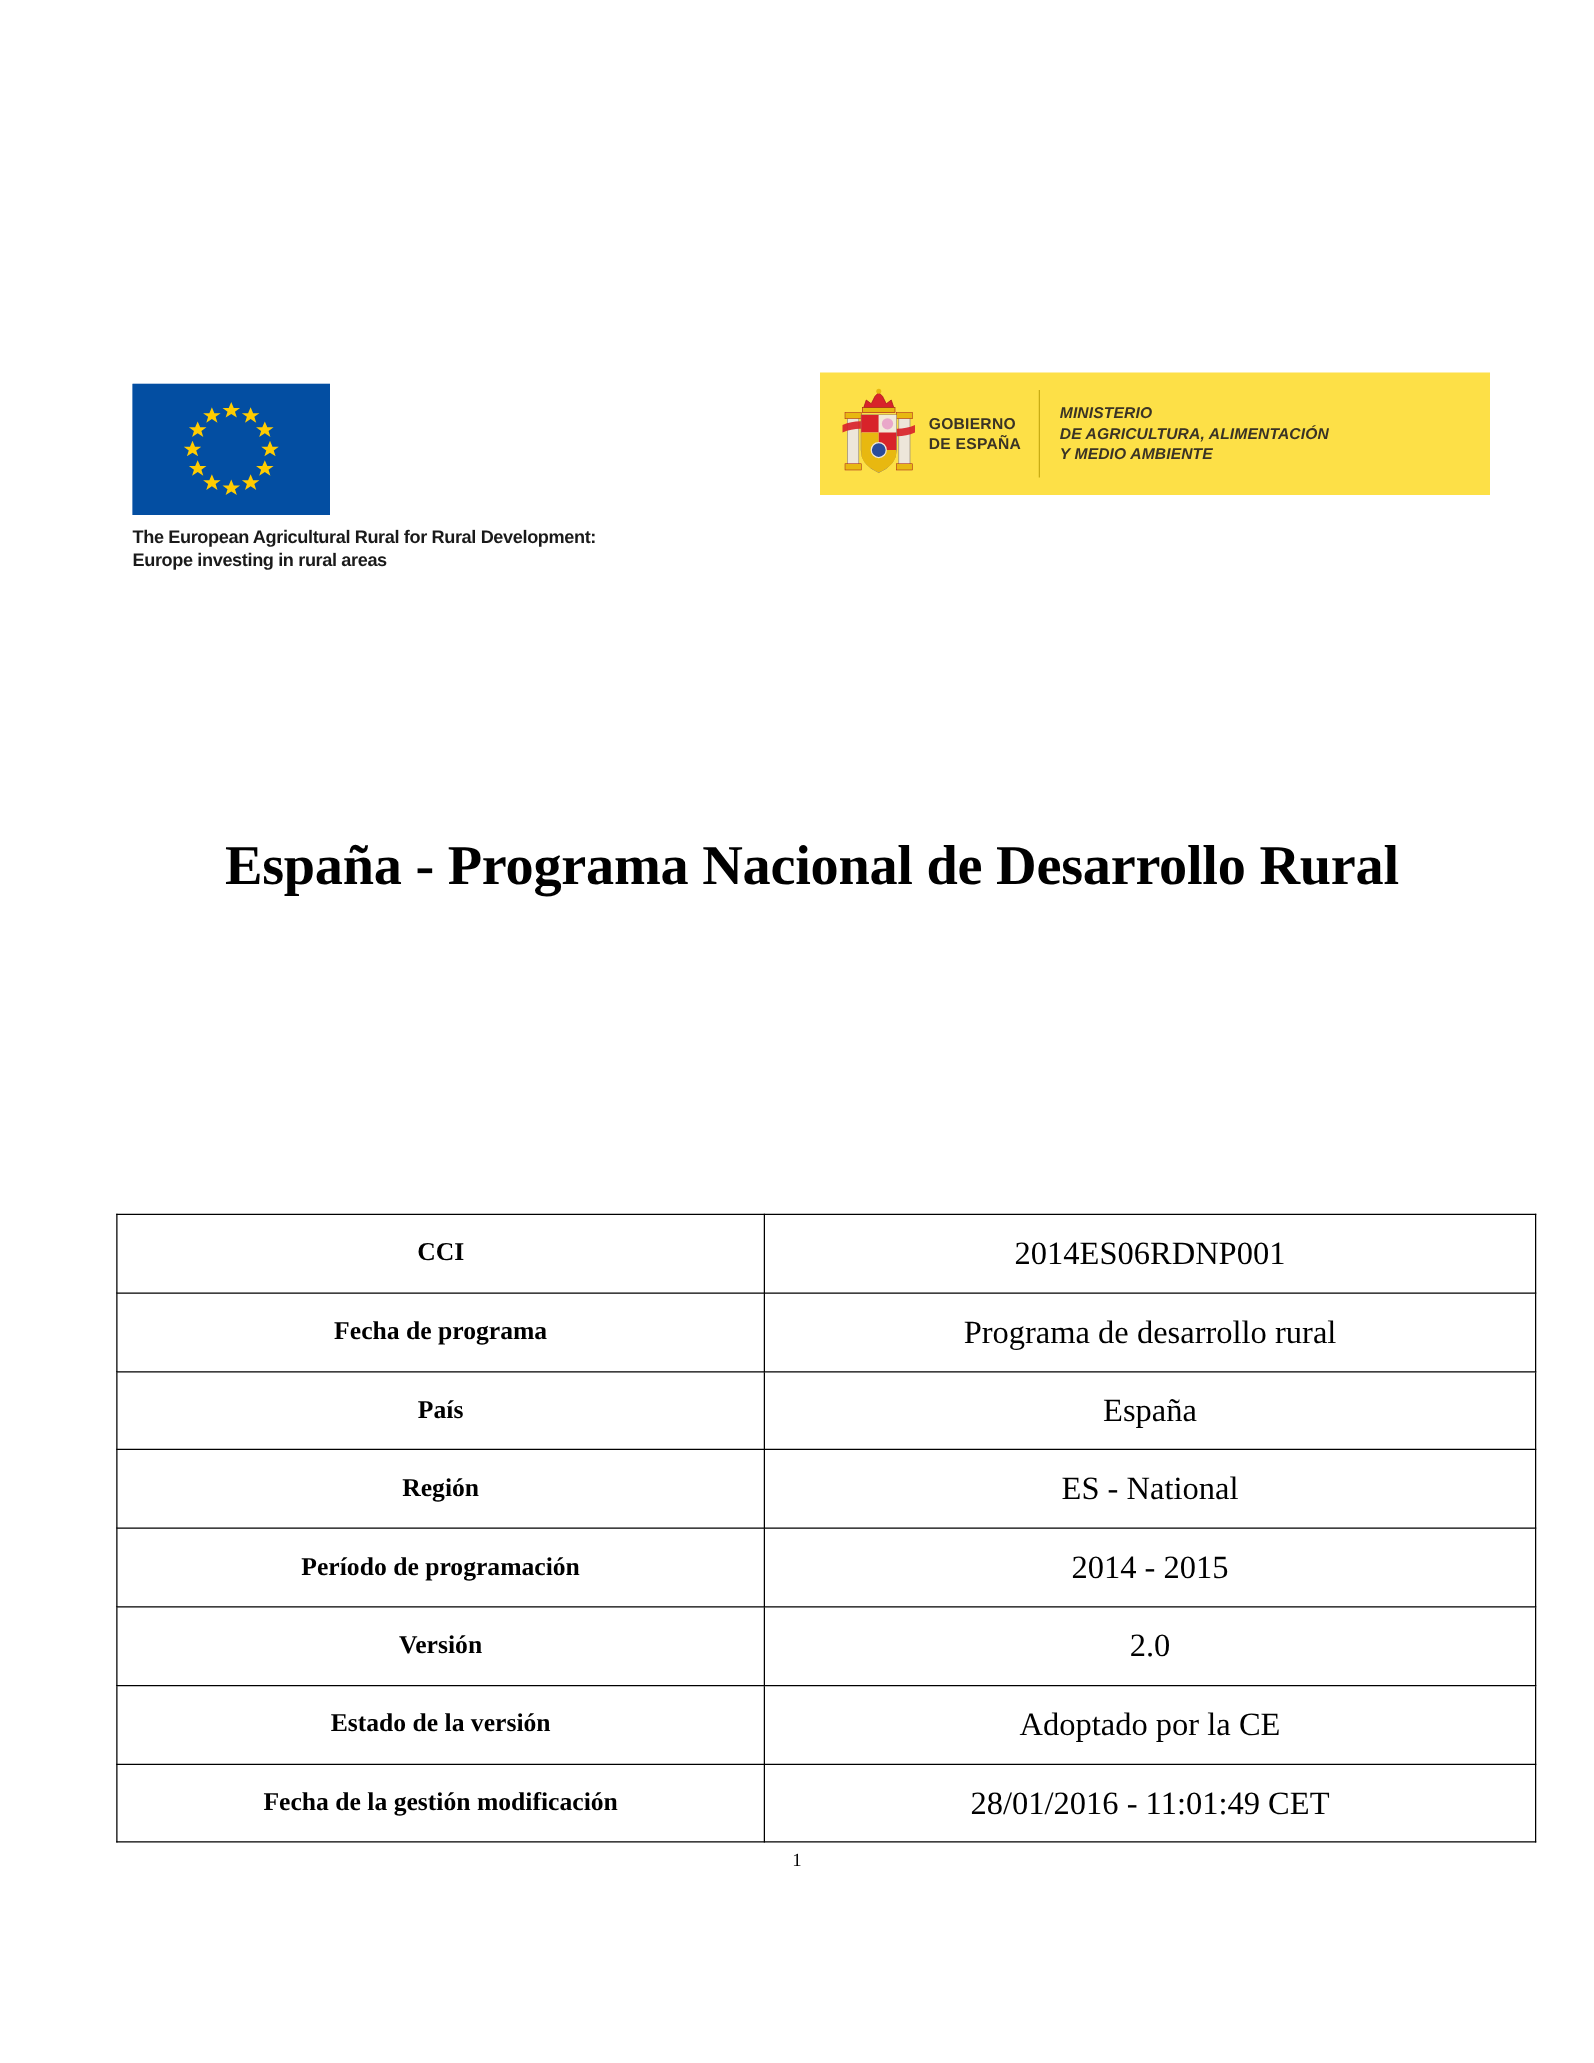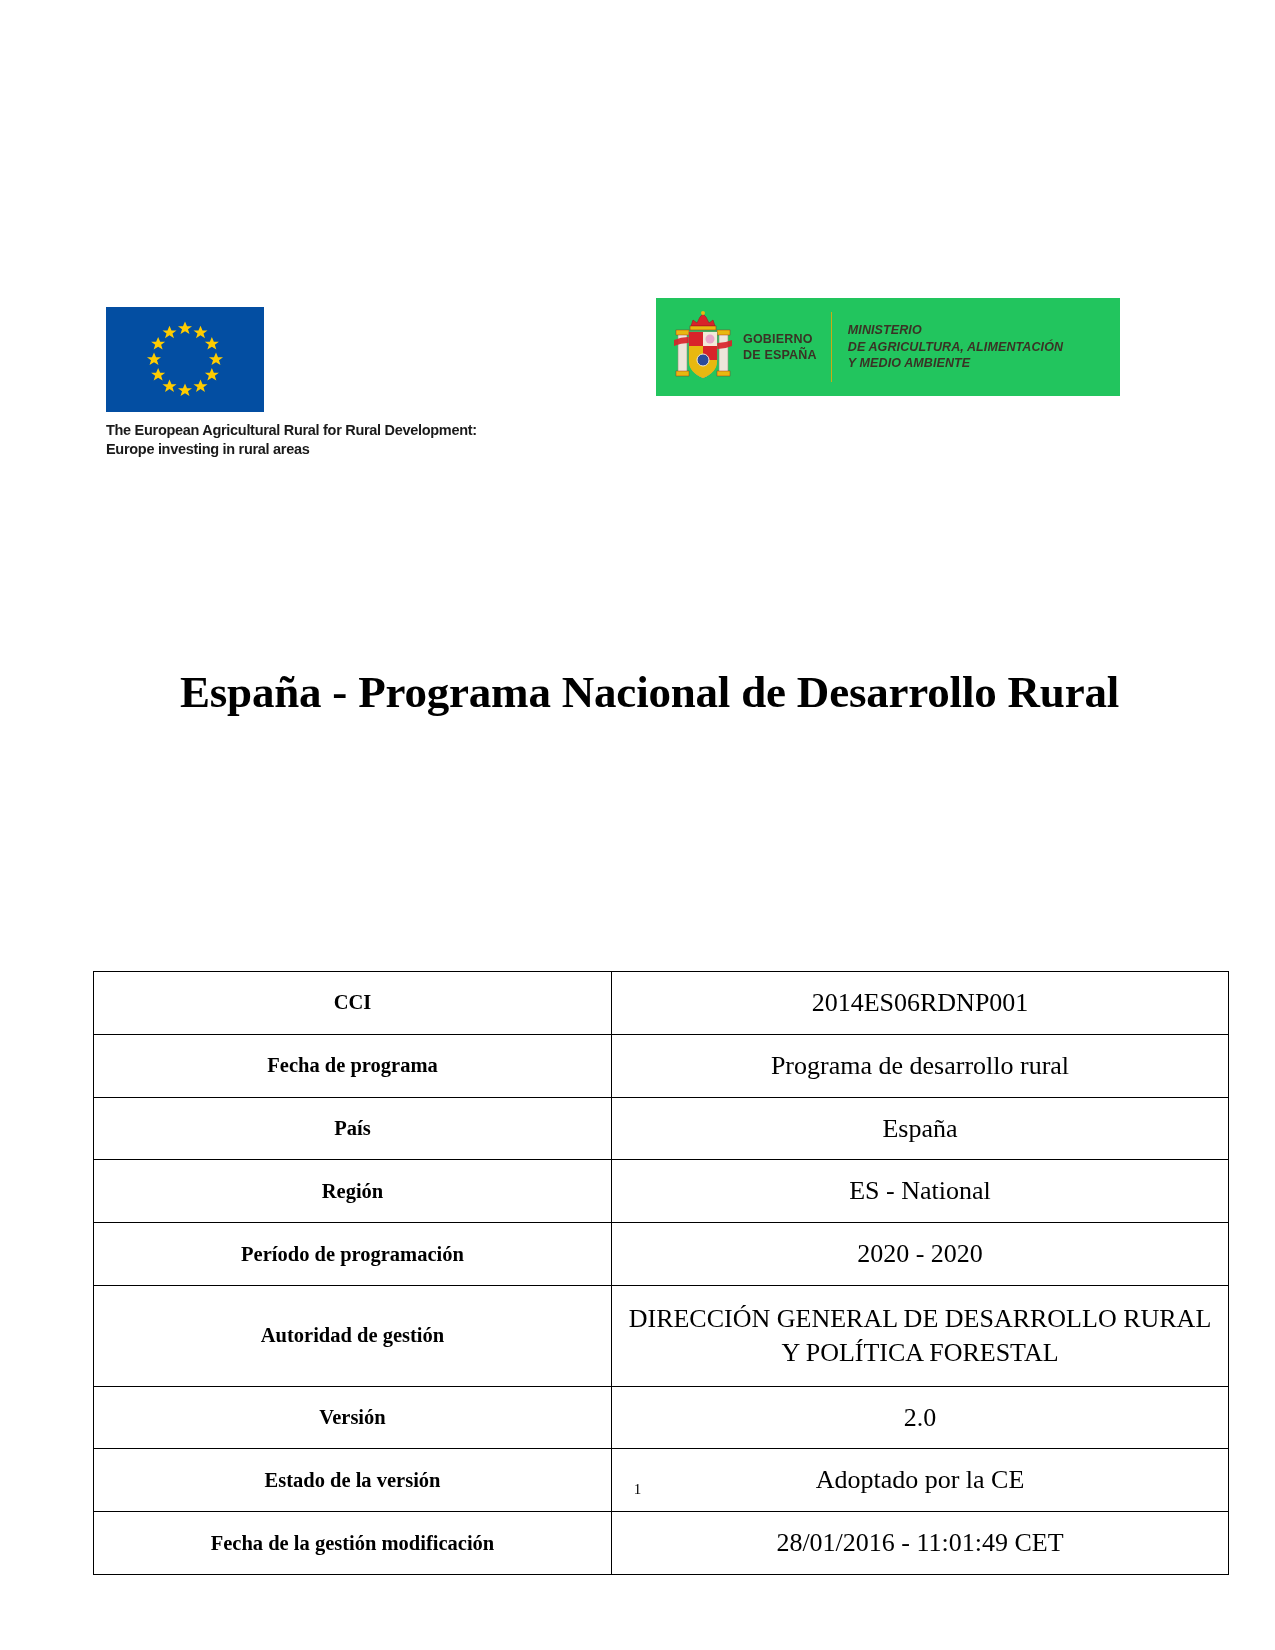--- a/index.html
+++ b/index.html
@@ -43,23 +43,23 @@
     color: #1a1a1a;
     letter-spacing: -0.3px;
     white-space: nowrap;
   }
 
   
   .gob-banner {
     position: absolute;
     left: 656px;
     top: 298px;
-    width: 464px;
+    width: 536px;
     height: 98px;
-    background: #22c55e;
+    background: #fde047;
     display: flex;
     align-items: stretch;
   }
   .gob-left {
     display: flex;
     align-items: center;
     padding-left: 16px;
     gap: 9px;
   }
   .coat {
@@ -269,25 +269,21 @@
       <tr>
         <td class="label">País</td>
         <td class="value">España</td>
       </tr>
       <tr>
         <td class="label">Región</td>
         <td class="value">ES - National</td>
       </tr>
       <tr>
         <td class="label">Período de programación</td>
-        <td class="value">2020 - 2020</td>
-      </tr>
-      <tr class="tall">
-        <td class="label">Autoridad de gestión</td>
-        <td class="value">DIRECCIÓN GENERAL DE DESARROLLO RURAL Y POLÍTICA FORESTAL</td>
+        <td class="value">2014 - 2015</td>
       </tr>
       <tr>
         <td class="label">Versión</td>
         <td class="value">2.0</td>
       </tr>
       <tr>
         <td class="label">Estado de la versión</td>
         <td class="value">Adoptado por la CE</td>
       </tr>
       <tr>

